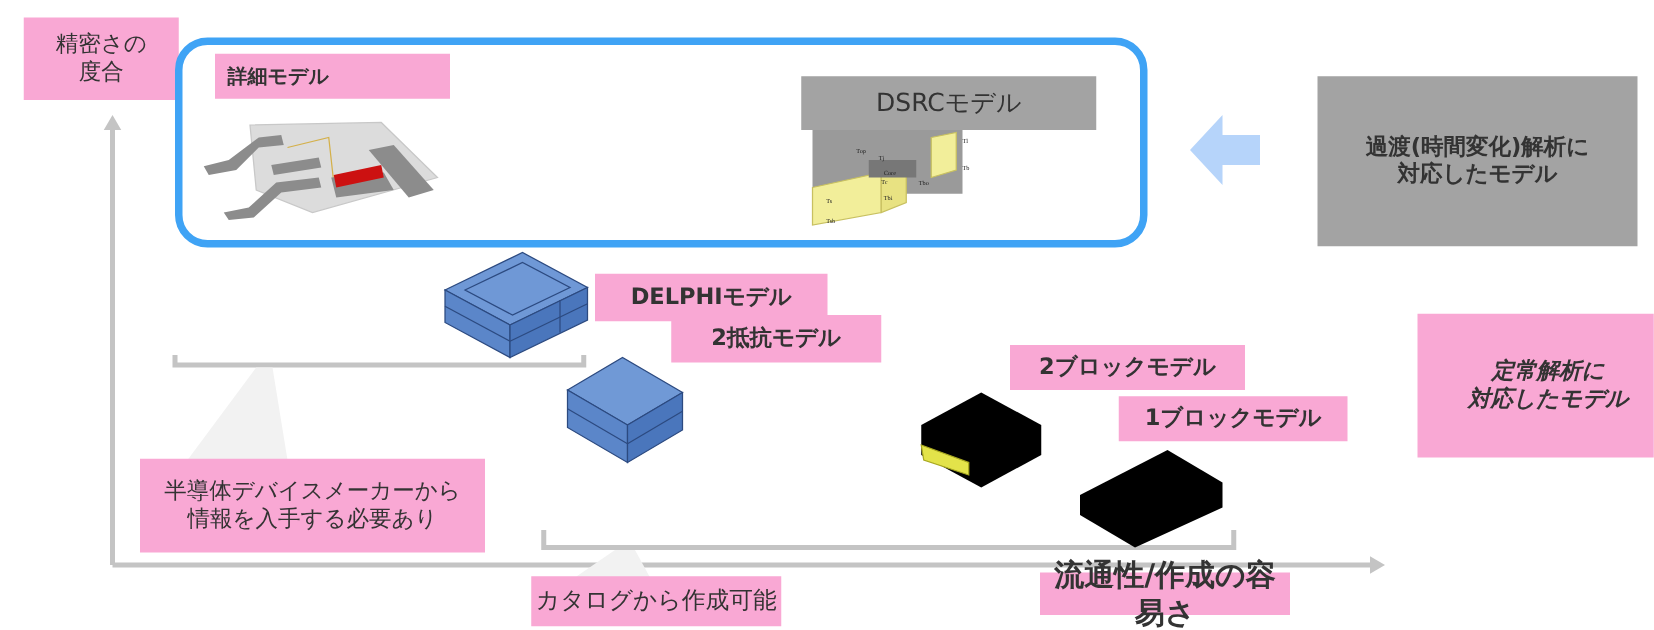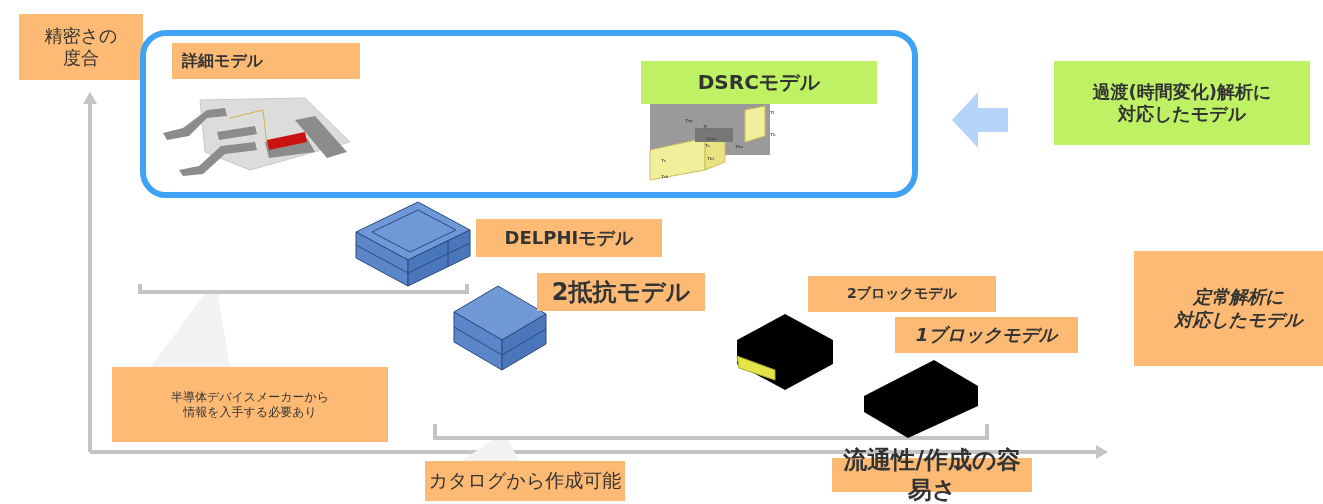--- a/index.html
+++ b/index.html
@@ -1,20 +1,20 @@
 <!DOCTYPE html>
 <html><head>
 <meta charset="utf-8">
 <style>
   html, body { margin:0; padding:0; background:#ffffff; }
   body { width:1323px; height:504px; position:relative; overflow:hidden;
          font-family:"DejaVu Sans", "Liberation Sans", sans-serif; color:#333333; }
   .abs { position:absolute; }
-  .lbl { position:absolute; background:#fdba74; color:#333; display:flex; align-items:center; justify-content:center; text-align:center; line-height:1.25; }
-  .lbl.blue { background:#bef264;font-weight:bold; }
+  .lbl { position:absolute; background:#f9a8d4; color:#333; display:flex; align-items:center; justify-content:center; text-align:center; line-height:1.25; }
+  .lbl.blue { background:#a3a3a3; }
   .bold { font-weight:bold; }
   svg { position:absolute; overflow:visible; }
 </style>
 </head>
 <body>
 
 <svg style="left:0;top:0;width:1323px;height:504px;">
   <line x1="90" y1="452" x2="90" y2="102" stroke="#c4c4c4" stroke-width="4"></line>
   <polygon points="83,104 97,104 90,92" fill="#c4c4c4"></polygon>
 
@@ -61,55 +61,55 @@
   <text x="62" y="70" font-size="5" fill="#222" font-family="Liberation Serif, serif">Tbi</text>
   <text x="16" y="72" font-size="5" fill="#222" font-family="Liberation Serif, serif">Ts</text>
   <text x="16" y="88" font-size="5" fill="#222" font-family="Liberation Serif, serif">Tsb</text>
 </svg>
 <div class="lbl blue" style="left:641px;top:61px;width:236px;height:43px;font-size:20px;">DSRCモデル</div>
 
 <svg style="left:950px;top:90px;width:60px;height:60px;" viewBox="0 0 60 60">
   <polygon points="2,30 28,2 28,18 58,18 58,42 28,42 28,58" fill="#b6d4fa"></polygon>
 </svg>
 
-<div class="lbl blue bold" style="left:1054px;top:61px;width:256px;height:84px;font-size:18px;white-space:pre-line;">過渡(時間変化)解析に
+<div class="lbl blue bold" style="left:1054px;top:61px;width:256px;height:136px;font-size:18px;white-space:pre-line;">過渡(時間変化)解析に
 対応したモデル</div>
 
 <svg style="left:352px;top:198px;width:125px;height:92px;" viewBox="0 0 125 92">
   <polygon points="4,34 66,4 118,32 56,62" fill="#6f98d6" stroke="#2c4a80"></polygon>
   <polygon points="4,34 56,62 56,88 4,60" fill="#5b86c9" stroke="#2c4a80"></polygon>
   <polygon points="56,62 118,32 118,58 56,88" fill="#4a76bc" stroke="#2c4a80"></polygon>
   <polygon points="20,34 66,12 104,32 58,54" fill="none" stroke="#2c4a80"></polygon>
   <line x1="4" y1="47" x2="56" y2="75" stroke="#2c4a80"></line>
   <line x1="56" y1="75" x2="118" y2="45" stroke="#2c4a80"></line>
   <line x1="96" y1="42" x2="96" y2="68" stroke="#2c4a80"></line>
 </svg>
 <div class="lbl bold" style="left:476px;top:219px;width:186px;height:38px;font-size:18px;">DELPHIモデル</div>
 
 <svg style="left:452px;top:284px;width:96px;height:88px;" viewBox="0 0 96 88">
   <polygon points="2,28 46,2 94,30 50,56" fill="#7099d6" stroke="#2c4a80"></polygon>
   <polygon points="2,28 50,56 50,86 2,58" fill="#5b86c9" stroke="#2c4a80"></polygon>
   <polygon points="50,56 94,30 94,60 50,86" fill="#4a76bc" stroke="#2c4a80"></polygon>
   <line x1="2" y1="43" x2="50" y2="71" stroke="#2c4a80"></line>
   <line x1="50" y1="71" x2="94" y2="45" stroke="#2c4a80"></line>
 </svg>
-<div class="lbl bold" style="left:537px;top:273px;width:168px;height:38px;font-size:24px;">2抵抗モデル</div>
+<div class="lbl bold" style="left:537px;top:252px;width:168px;height:38px;font-size:18px;">2抵抗モデル</div>
 
-<div class="lbl bold" style="left:808px;top:276px;width:188px;height:36px;font-size:14px;text-align:right;">2ブロックモデル</div>
+<div class="lbl bold" style="left:808px;top:276px;width:188px;height:36px;font-size:18px;text-align:right;">2ブロックモデル</div>
 <svg style="left:735px;top:312px;width:100px;height:80px;" viewBox="0 0 100 80">
   <polygon points="2,28 50,2 98,28 98,52 50,78 2,52" fill="#000"></polygon>
   <polygon points="2,44 40,58 40,68 4,56" fill="#e3e34a" stroke="#a8a820"></polygon>
 </svg>
 
-<div class="lbl bold" style="left:895px;top:317px;width:183px;height:36px;font-size:18px;font-style:italic;">1ブロックモデル</div>
+<div class="lbl bold" style="left:895px;top:317px;width:183px;height:36px;font-size:18px;">1ブロックモデル</div>
 <svg style="left:862px;top:358px;width:118px;height:80px;" viewBox="0 0 118 80">
   <polygon points="2,38 72,2 116,28 116,48 46,80 2,54" fill="#000"></polygon>
 </svg>
 
 <div class="lbl bold" style="left:1134px;top:251px;width:209px;height:115px;font-size:18px;white-space:pre-line;font-style:italic;">定常解析に
 対応したモデル</div>
 
-<div class="lbl" style="left:112px;top:367px;width:276px;height:75px;font-size:12px;white-space:pre-line;">半導体デバイスメーカーから
+<div class="lbl" style="left:112px;top:367px;width:276px;height:75px;font-size:18px;white-space:pre-line;">半導体デバイスメーカーから
 情報を入手する必要あり</div>
 
 <div class="lbl" style="left:425px;top:461px;width:200px;height:40px;font-size:19px;">カタログから作成可能</div>
 
 <div class="lbl bold" style="left:832px;top:458px;width:200px;height:34px;font-size:24px;">流通性/作成の容易さ</div>
 
 </body></html>

